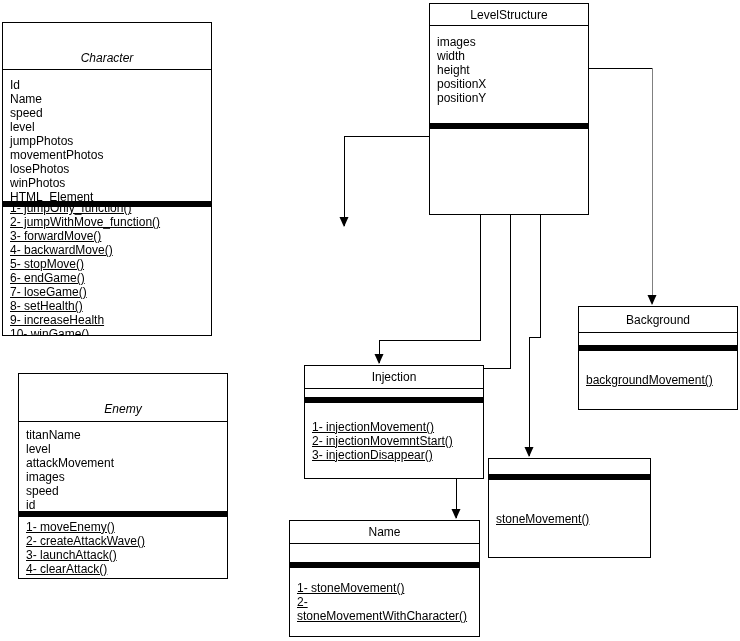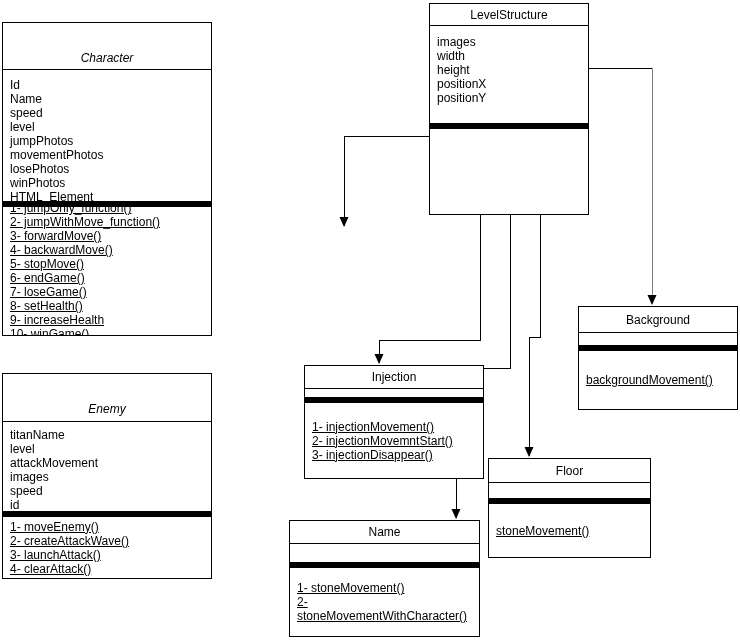--- a/index.html
+++ b/index.html
@@ -62,21 +62,21 @@
 3- forwardMove()
 4- backwardMove()
 5- stopMove()
 6- endGame()
 7- loseGame()
 8- setHealth()
 9- increaseHealth
 10- winGame()</div>
   </div>
 
-  <div class="uml-class" style="left:2px;top:373px;width:210px;height:206px;justify-content:space-between;">
+  <div class="uml-class" style="left:18px;top:373px;width:210px;height:206px;justify-content:space-between;">
     <div class="uml-title italic" style="height:25px;">Enemy</div>
     <div class="uml-attrs" style="height:95px;padding-top:6px;">titanName
 level
 attackMovement
 images
 speed
 id</div>
     <div class="uml-methods">1- moveEnemy()
 2- createAttackWave()
 3- launchAttack()
@@ -102,21 +102,20 @@
 3- injectionDisappear()</div>
   </div>
 
   <div class="uml-class" style="left:578px;top:306px;width:160px;height:104px;">
     <div class="uml-title" style="height:26px;">Background</div>
     <div class="uml-attrs" style="height:18px;"></div>
     <div class="uml-methods">backgroundMovement()</div>
   </div>
 
   <div class="uml-class" style="left:488px;top:458px;width:163px;height:100px;">
-    <div class="uml-title" style="height:24px;">Floor</div>
     <div class="uml-attrs" style="height:21px;"></div>
     <div class="uml-methods">stoneMovement()</div>
   </div>
 
   <div class="uml-class" style="left:289px;top:520px;width:191px;height:117px;">
     <div class="uml-title" style="height:23px;">Name</div>
     <div class="uml-attrs" style="height:24px;"></div>
     <div class="uml-methods">1- stoneMovement()
 2- stoneMovementWithCharacter()</div>
   </div>

